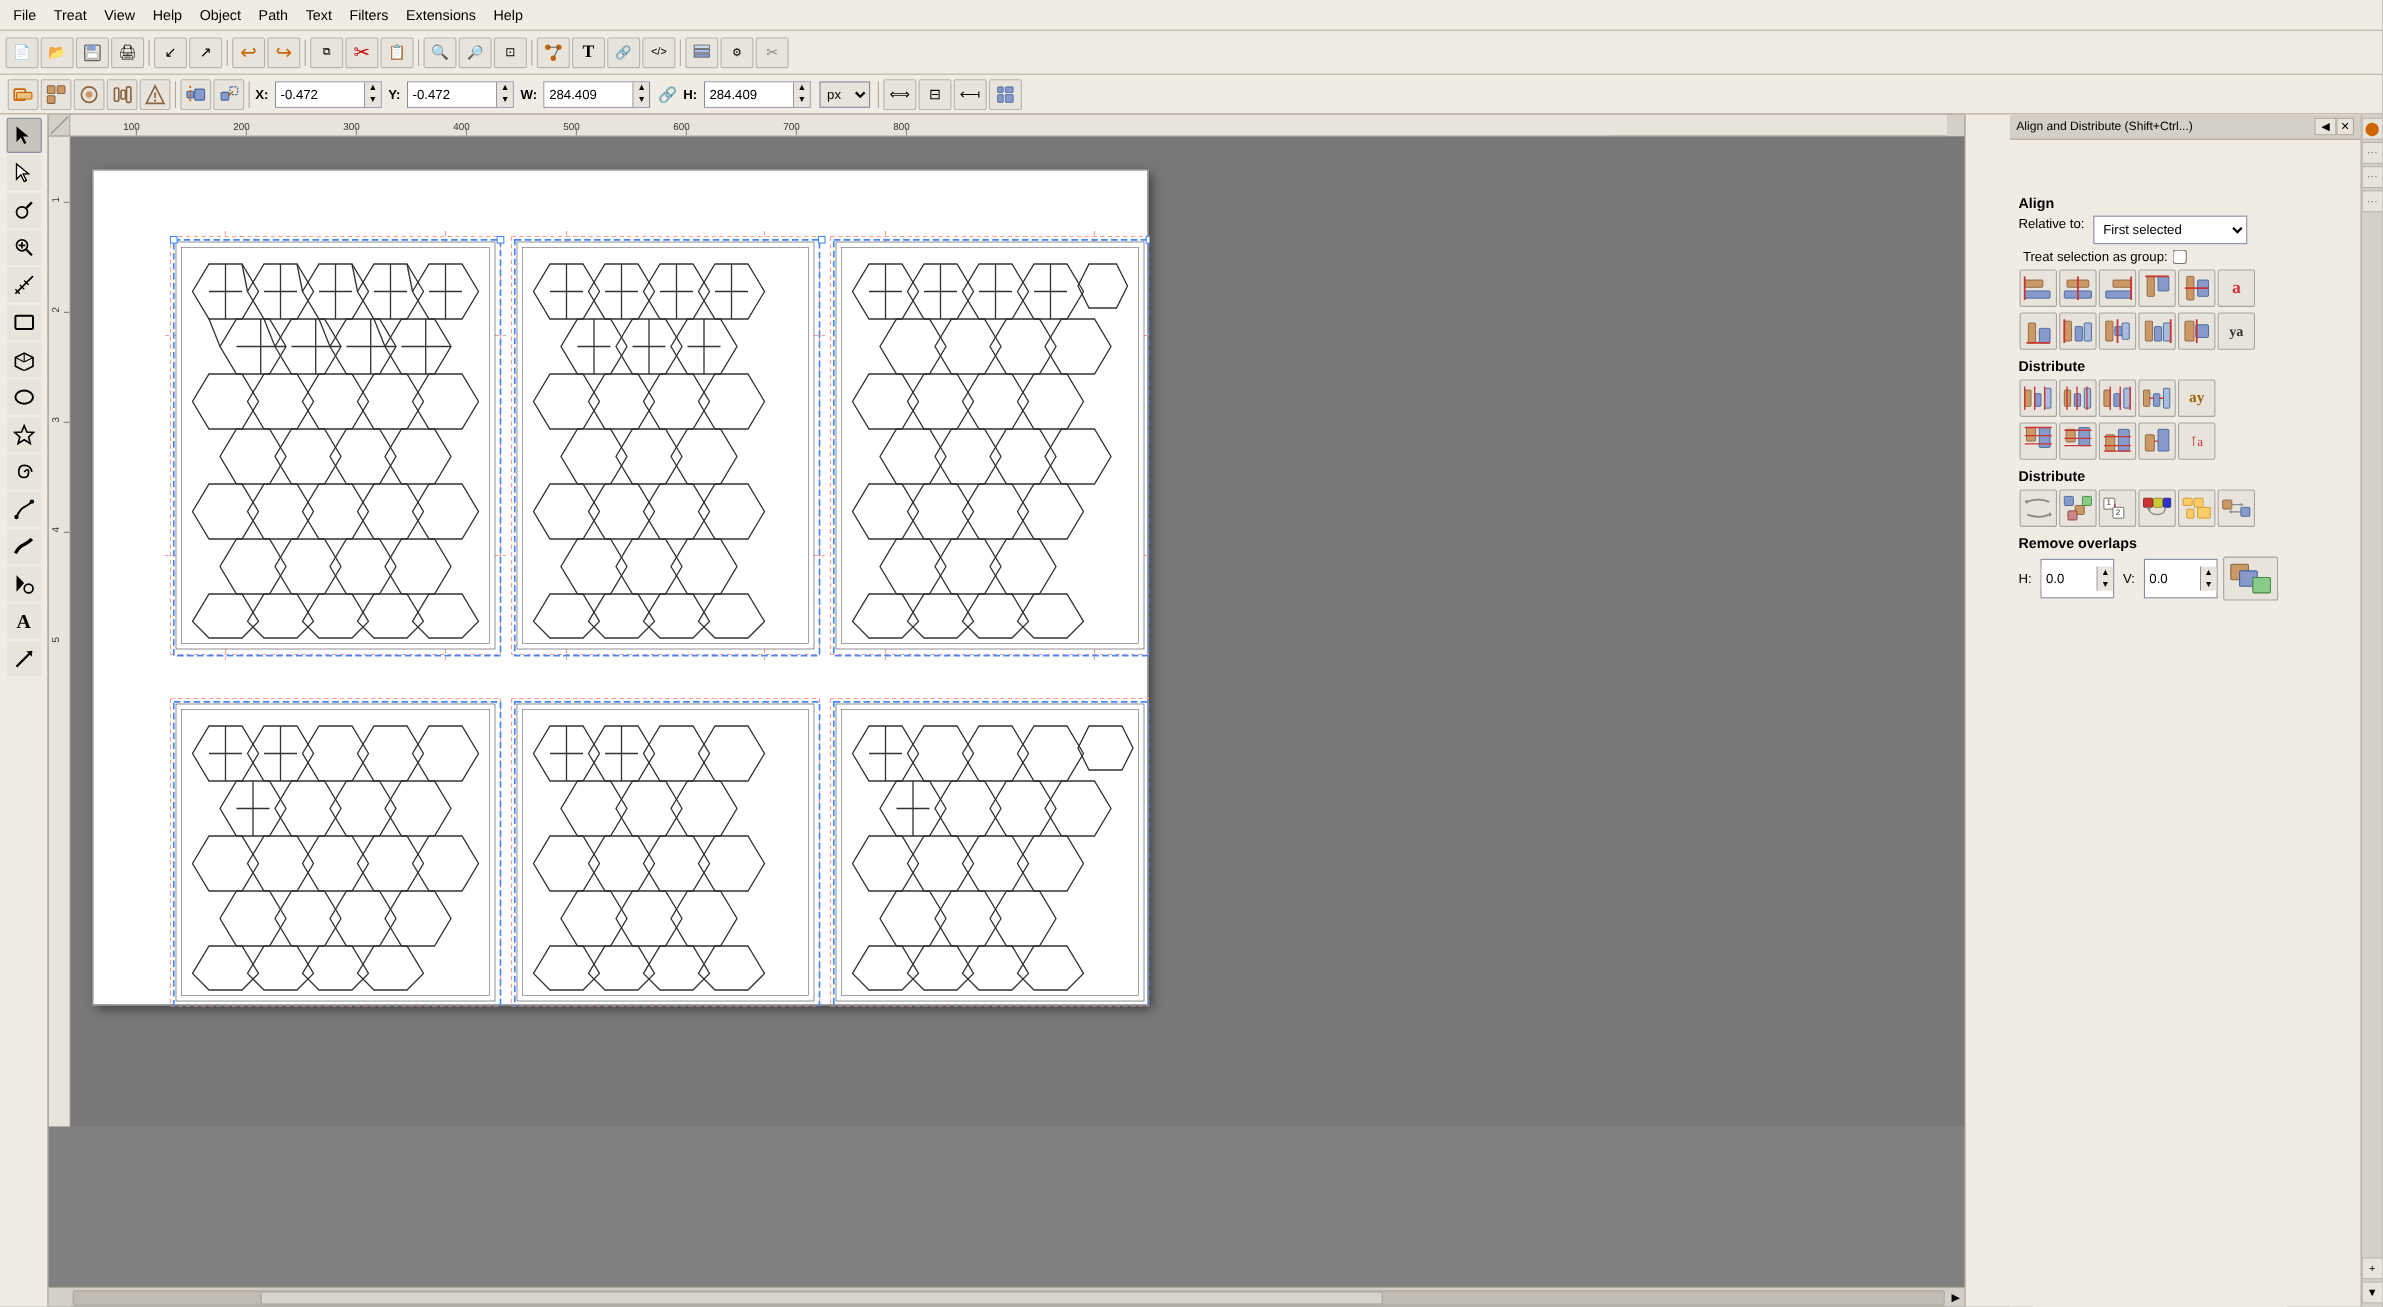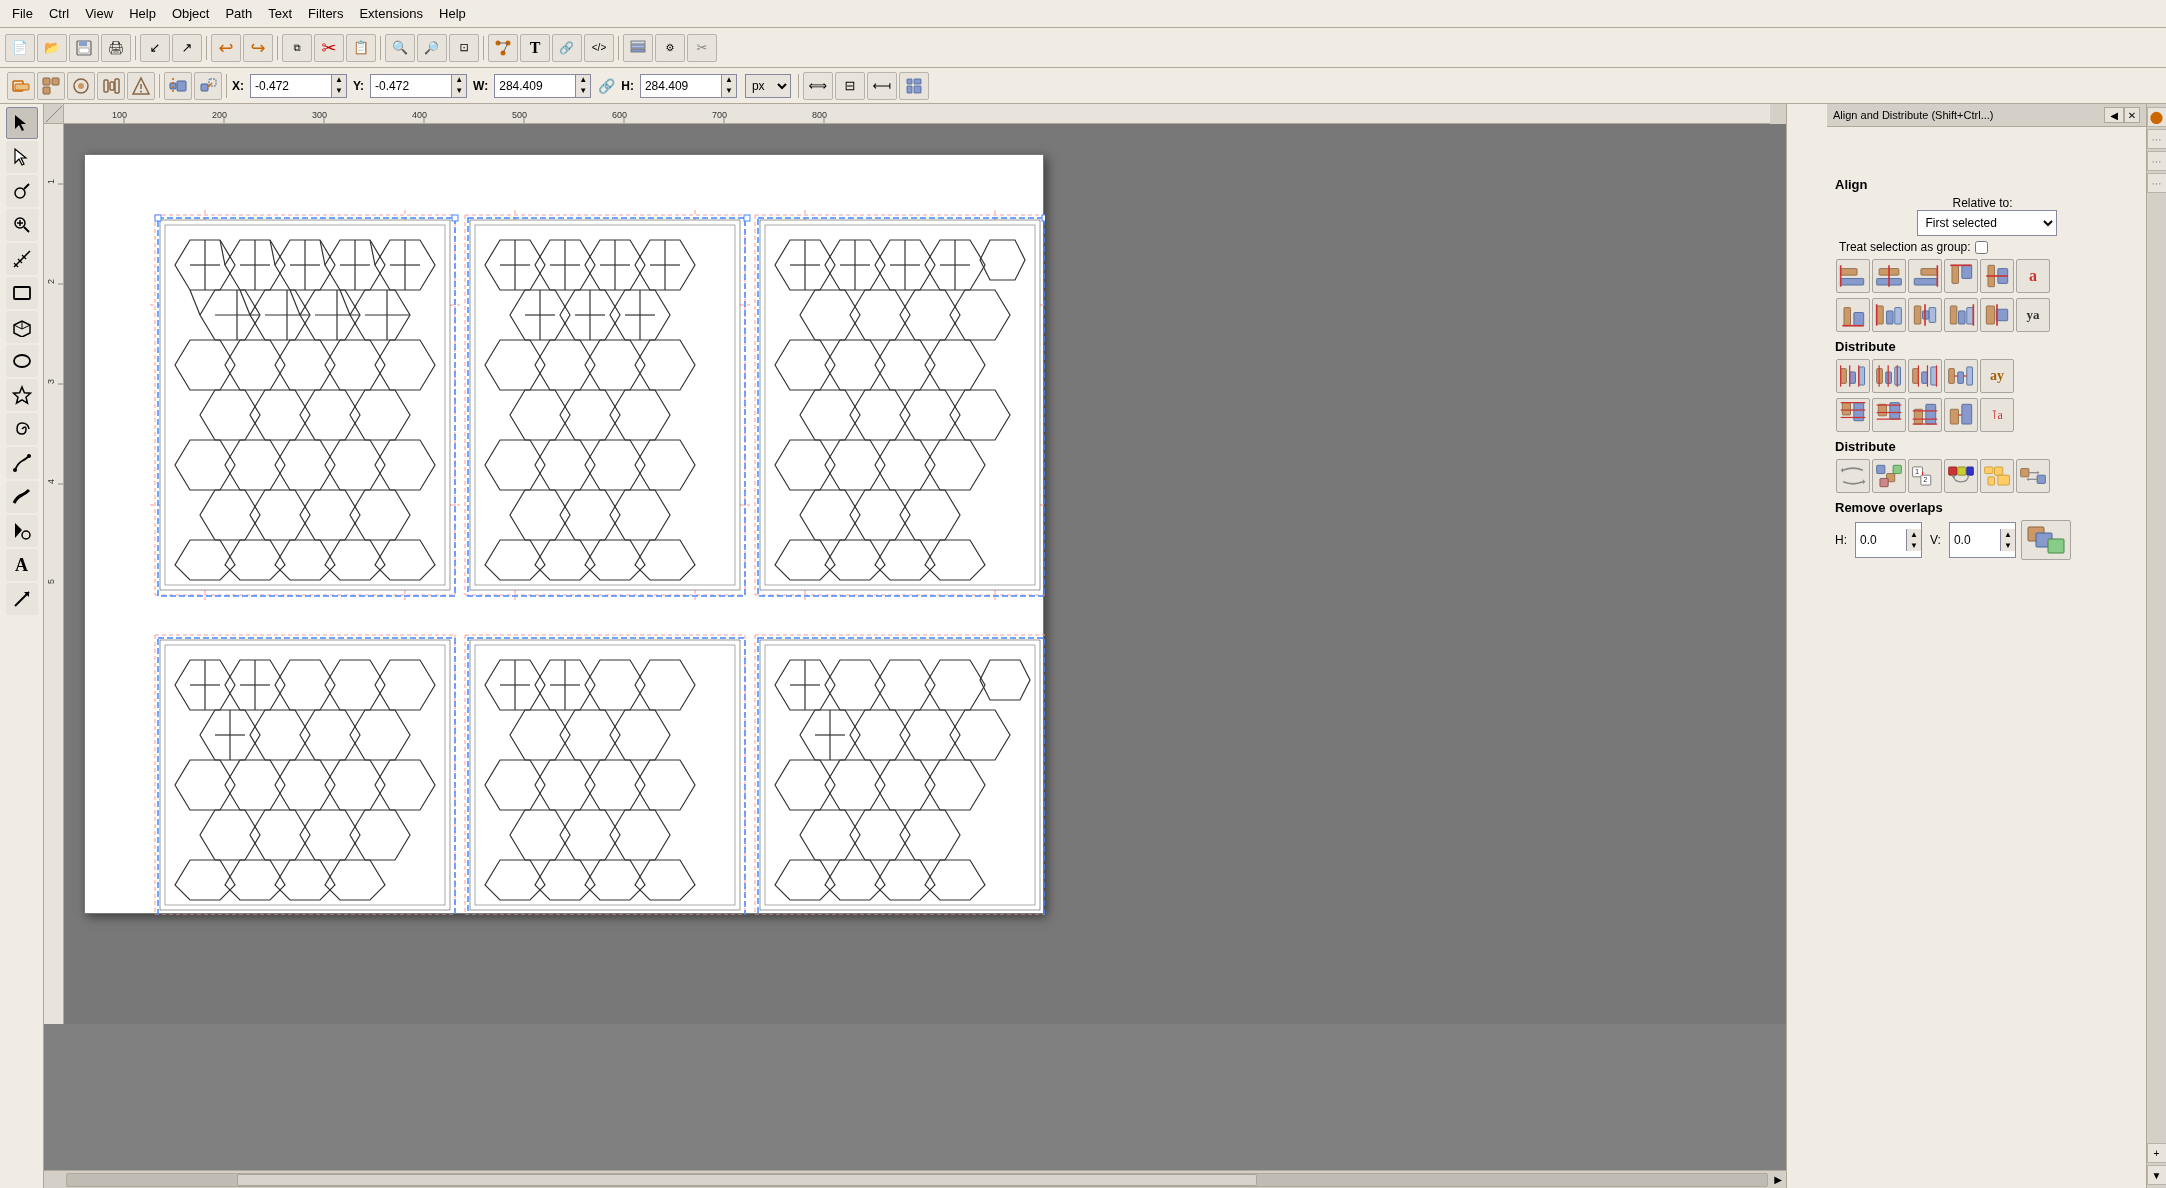--- a/index.html
+++ b/index.html
@@ -36,21 +36,21 @@
     #canvas-area { flex: 1; background: #808080; overflow: auto; position: relative; }
 
     
     #right-panel { width: 380px; background: #f0ece4; border-left: 1px solid #b0a898; display: flex; flex-direction: column; padding-left: 40px; }
 
     .section-title { font-size: 13px; font-weight: bold; margin: 6px 0 4px 0; }
 
     .align-row { display: flex; align-items: center; margin: 3px 0; }
     .align-btn { width: 34px; height: 34px; background: #e8e4dc; border: 1px solid #a8a4a0; border-radius: 2px; cursor: pointer; display: flex; align-items: center; justify-content: center; margin: 1px; }
 
-    .relative-row { display: flex; align-items: center; margin: 4px 0; font-size: 12px; flex-direction: column; }
+    .relative-row { display: flex; margin: 4px 0; font-size: 12px; }
     .relative-row label { margin-right: 8px; }
     .relative-select { height: 26px; border: 1px solid #8888a0; background: white; font-size: 12px; padding: 0 4px; min-width: 140px; }
 
     .checkbox-row { display: flex; align-items: center; margin: 4px 0; font-size: 12px; }
     .checkbox-row label { margin-left: 4px; }
     .overlap-input { display: flex; align-items: center; border: 1px solid #8888a0; background: white; height: 36px; margin: 0 4px; }
     .overlap-input input { border: none; outline: none; width: 50px; height: 22px; padding: 0 4px; font-size: 12px; }
 
     
     .ruler-tick { font-size: 9px; fill: #333; }
@@ -76,21 +76,21 @@
 
     .rearrange-btn { width: 34px; height: 34px; background: #e8e4dc; border: 1px solid #a8a4a0; border-radius: 2px; cursor: pointer; display: flex; align-items: center; justify-content: center; margin: 1px; }
 
     .overlap-remove-btn { width: 50px; height: 40px; background: #e8e4dc; border: 1px solid #a8a4a0; border-radius: 2px; cursor: pointer; display: flex; align-items: center; justify-content: center; margin: 1px; }
   </style>
 </head>
 <body>
 
 <div id="menubar">
   <span>File</span>
-  <span>Ctrl</span>
+  <span>Treat</span>
   <span>View</span>
   <span>Help</span>
   <span>Object</span>
   <span>Path</span>
   <span>Text</span>
   <span>Filters</span>
   <span>Extensions</span>
   <span>Help</span>
 </div>
 

